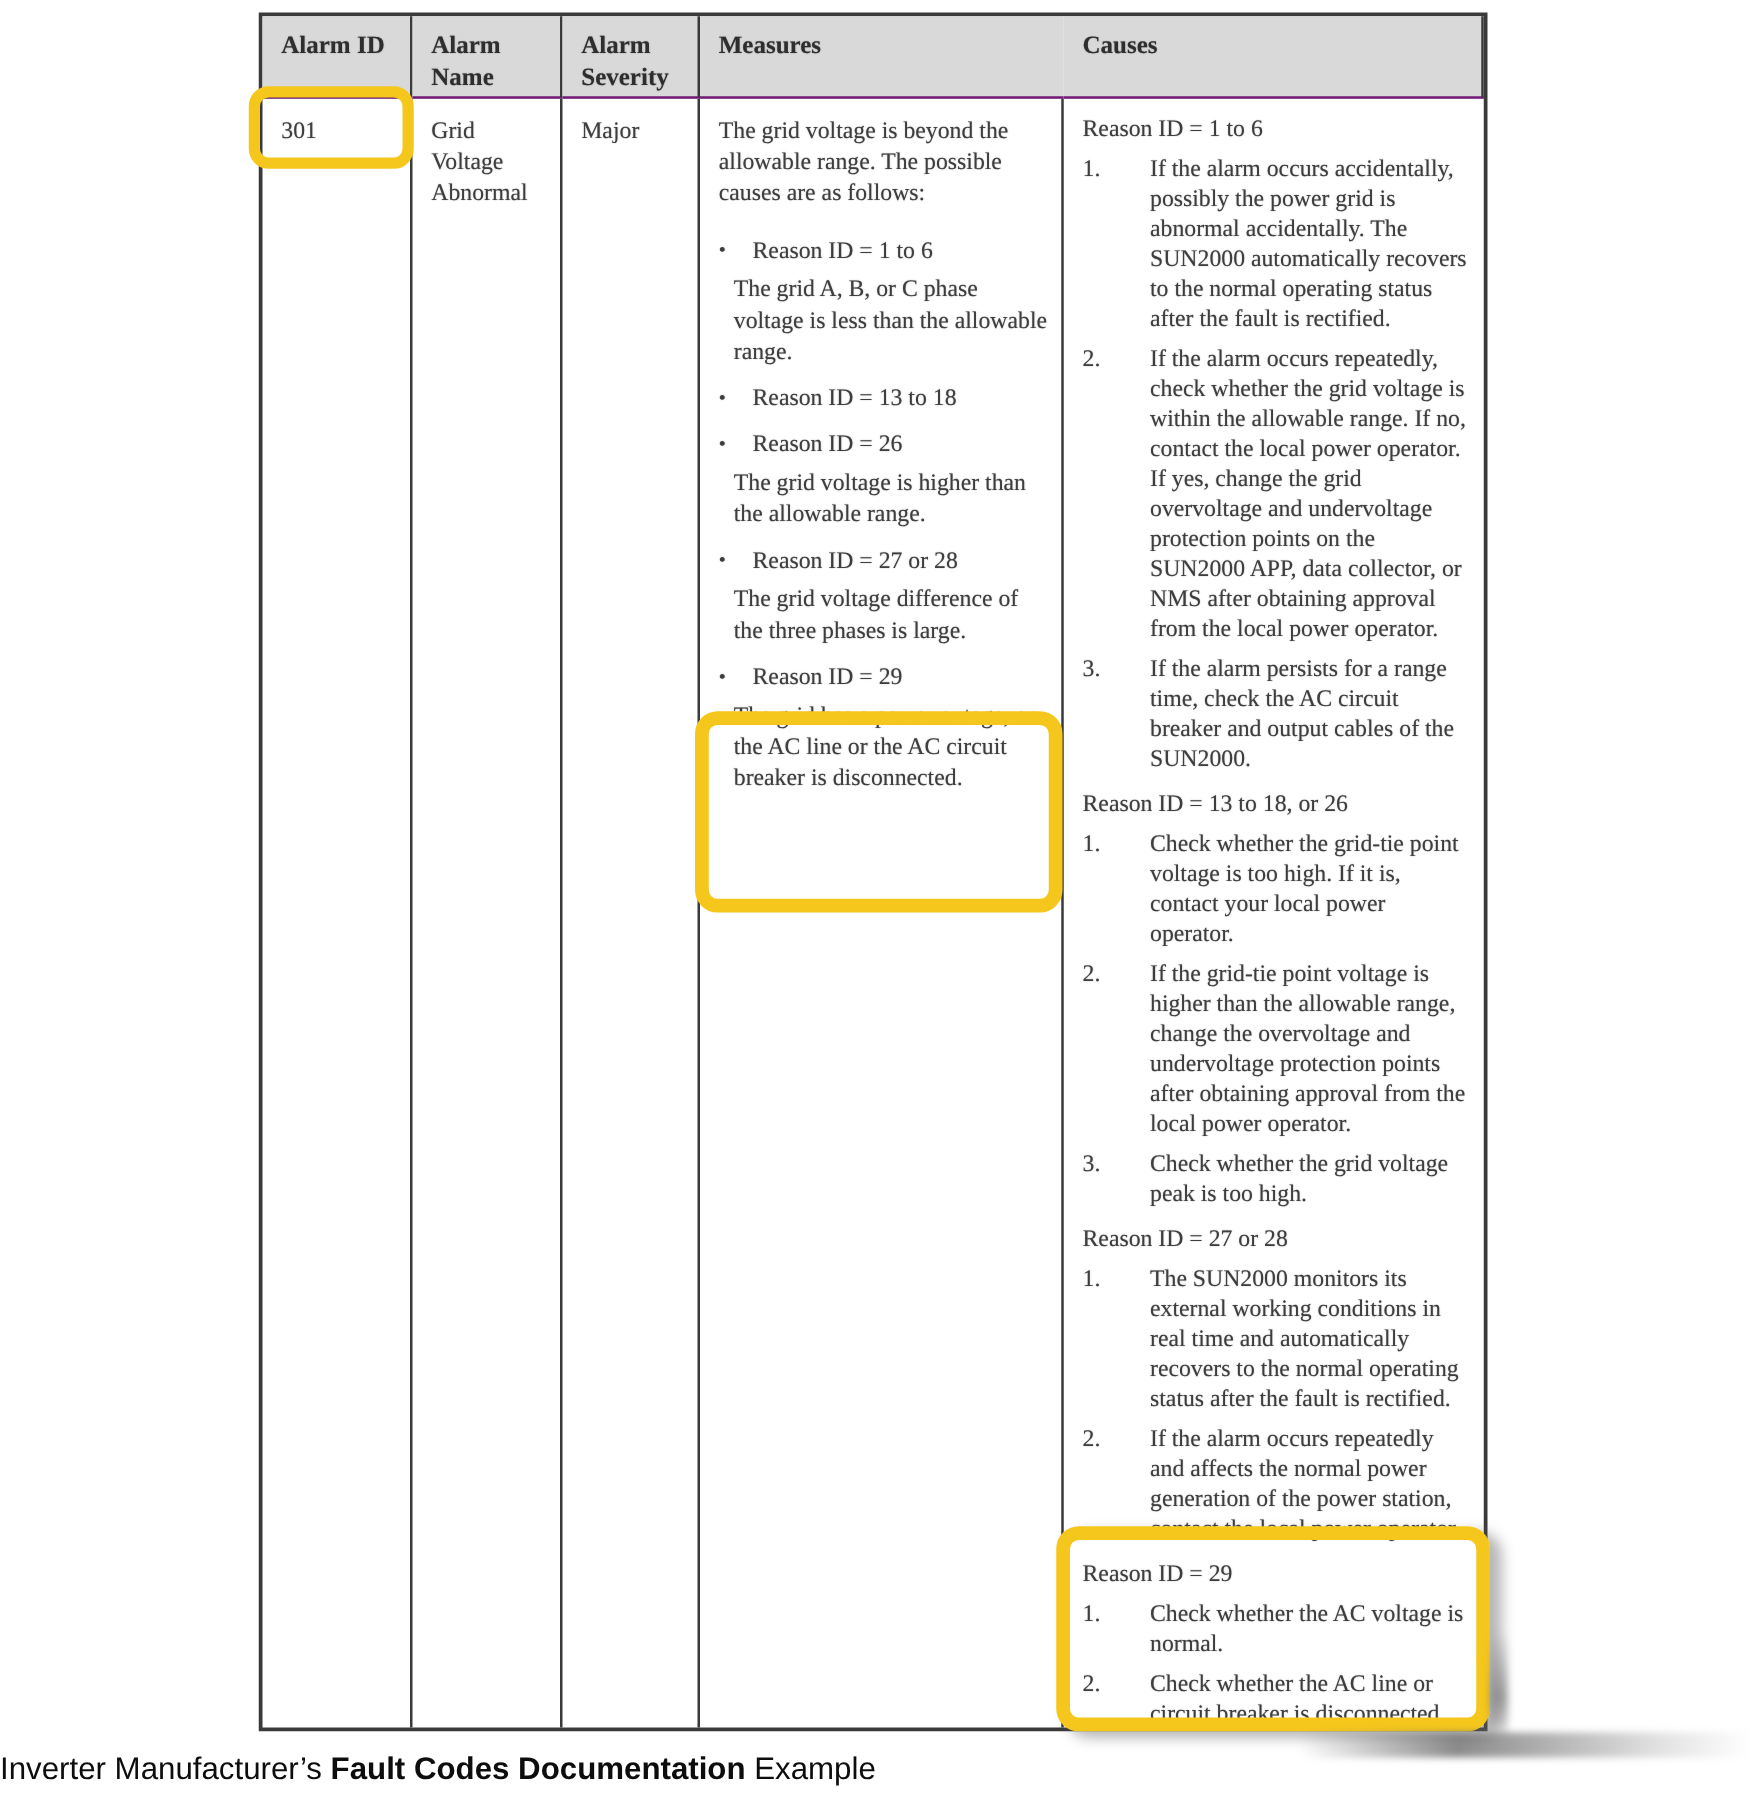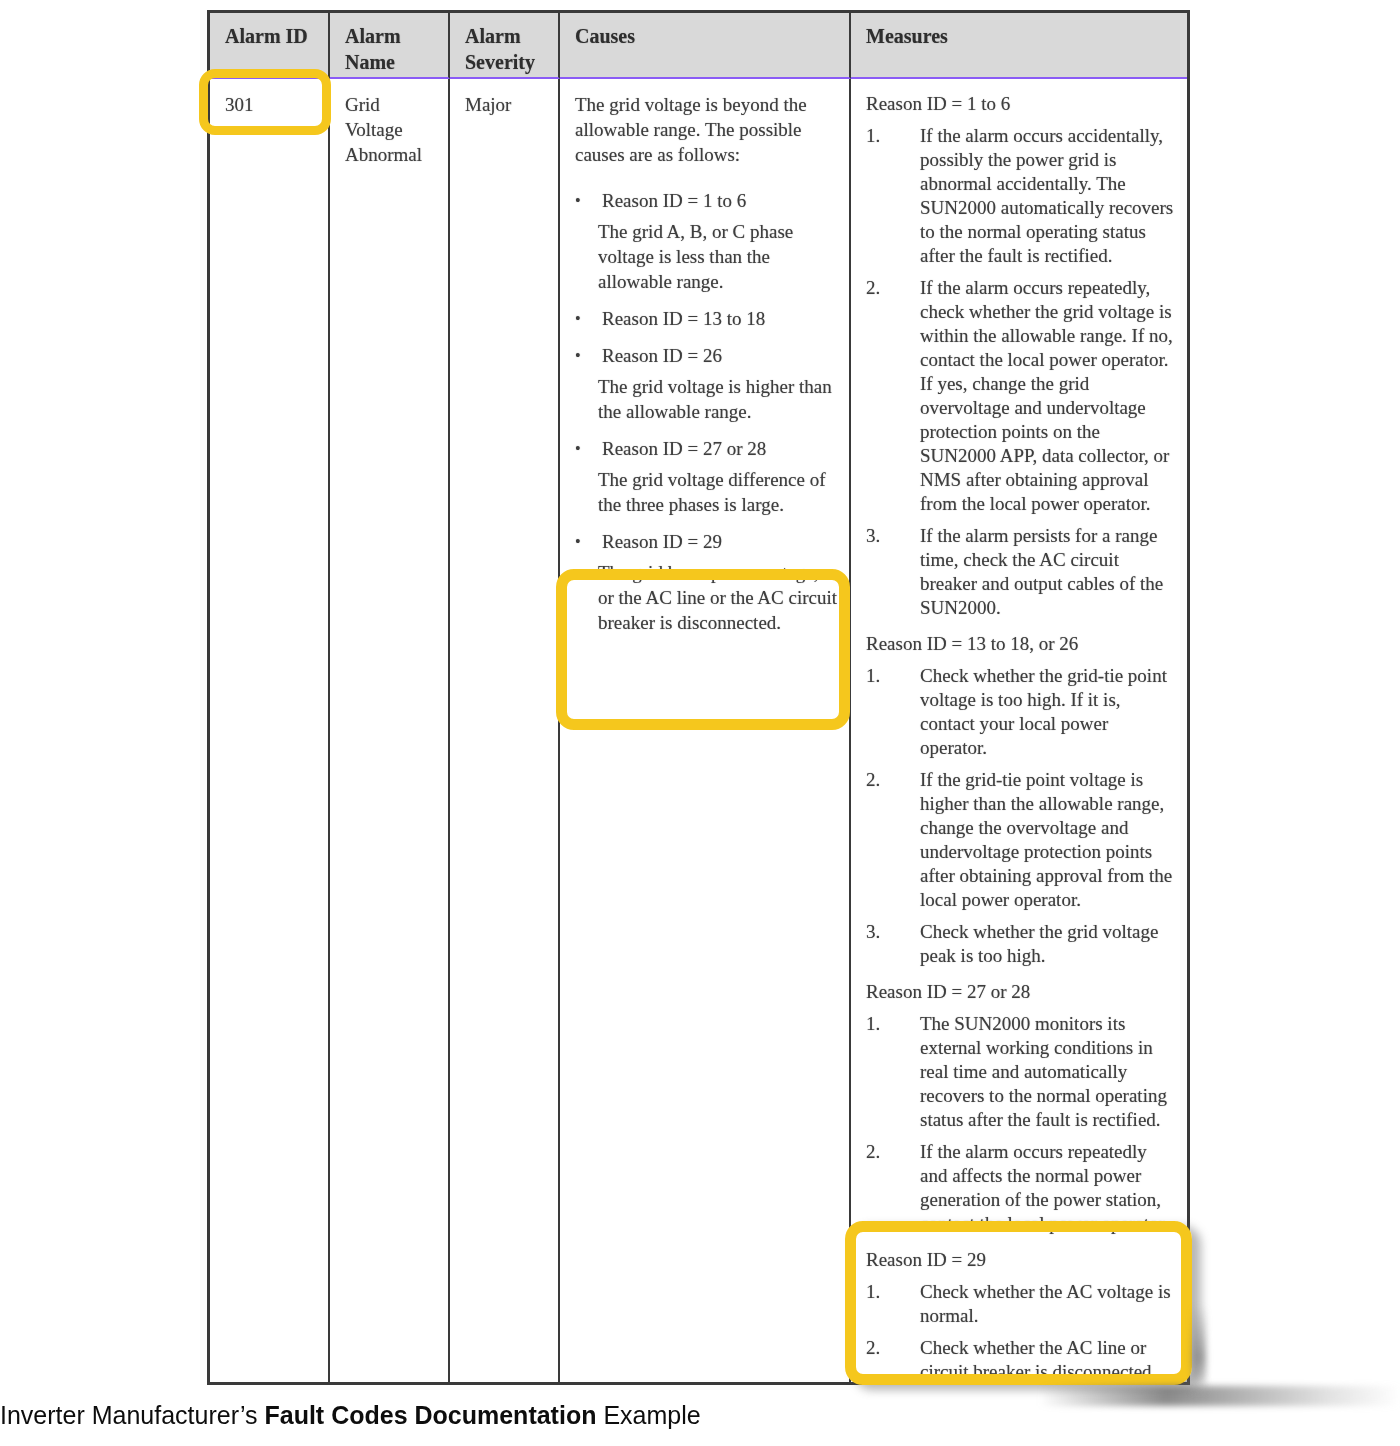--- a/index.html
+++ b/index.html
@@ -25,34 +25,34 @@
     border-right: 2px solid #3a3a3a;
     padding: 13px 10px 0 15px;
     font-size: 19px;
     line-height: 25px;
     text-shadow: 0 0 1px rgba(62,62,62,0.55);
     overflow: hidden;
   }
   .cell.last { border-right: none; }
   .hcell {
     background: #d9d9d9;
-    border-bottom: 2px solid #8b5cf6;
+    border-bottom: 2px solid #701a75;
     font-weight: bold;
     font-size: 20px;
     line-height: 26px;
     color: #2e2e2e;
     padding-top: 10px;
   }
 
   
   .intro { margin-bottom: 21px; }
   .bullet { margin-bottom: 12px; }
   .b-title-row { display: flex; }
   .b-dot { width: 27px; flex: none; font-size: 16px; }
-  .b-body { margin-left: 23px; margin-top: 6px; }
+  .b-body { margin-left: 12px; margin-top: 6px; }
 
   
   .m-cell { line-height: 24px; }
   .m-section { margin-bottom: 12px; }
   .m-heading { margin-bottom: 8px; }
   .step { display: flex; margin-bottom: 8px; }
   .step-num { width: 29px; flex: none; }
   .step-text { flex: 1; margin-left: 25px; }
 
   
@@ -108,22 +108,22 @@
   .caption .bold { font-weight: bold; }
 </style>
 </head>
 <body>
 
 <div class="fault-table">
 
   <div class="cell hcell">Alarm ID</div>
   <div class="cell hcell">Alarm Name</div>
   <div class="cell hcell">Alarm Severity</div>
+  <div class="cell hcell last">Measures</div>
   <div class="cell hcell">Causes</div>
-  <div class="cell hcell last">Measures</div>
 
   <div class="cell">
     <span>301</span>
   </div>
 
   <div class="cell">
     <span>Grid Voltage Abnormal</span>
   </div>
 
   <div class="cell">

